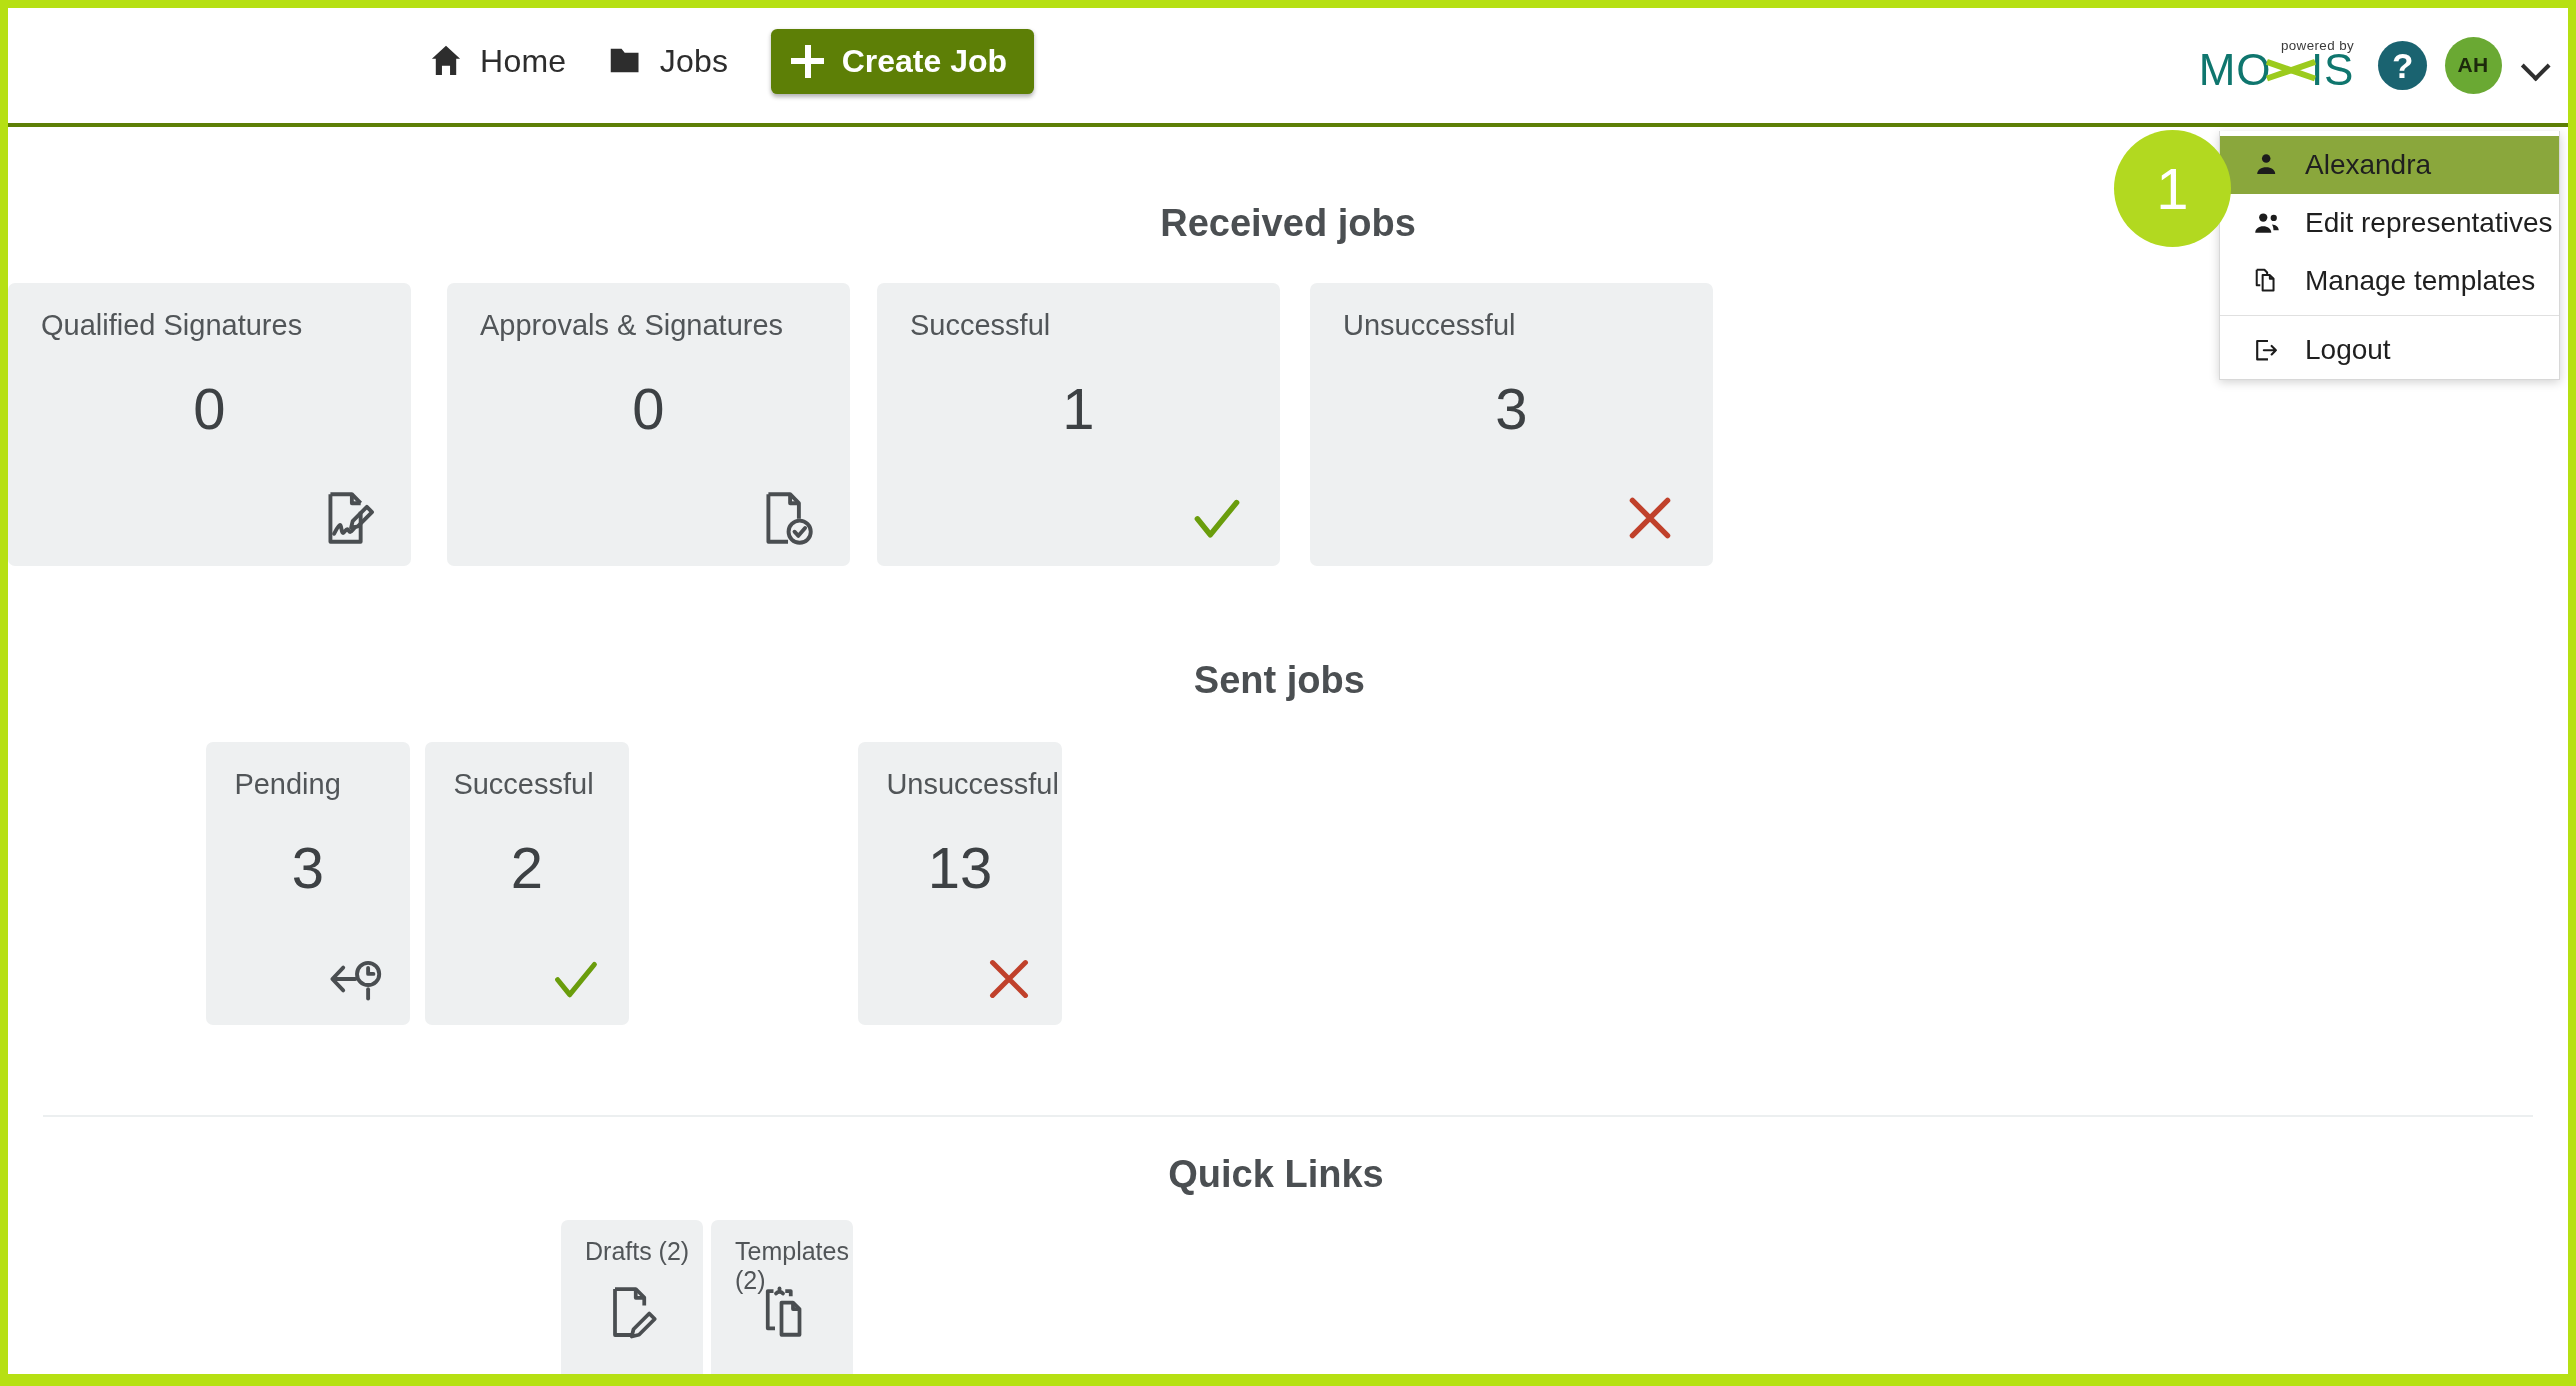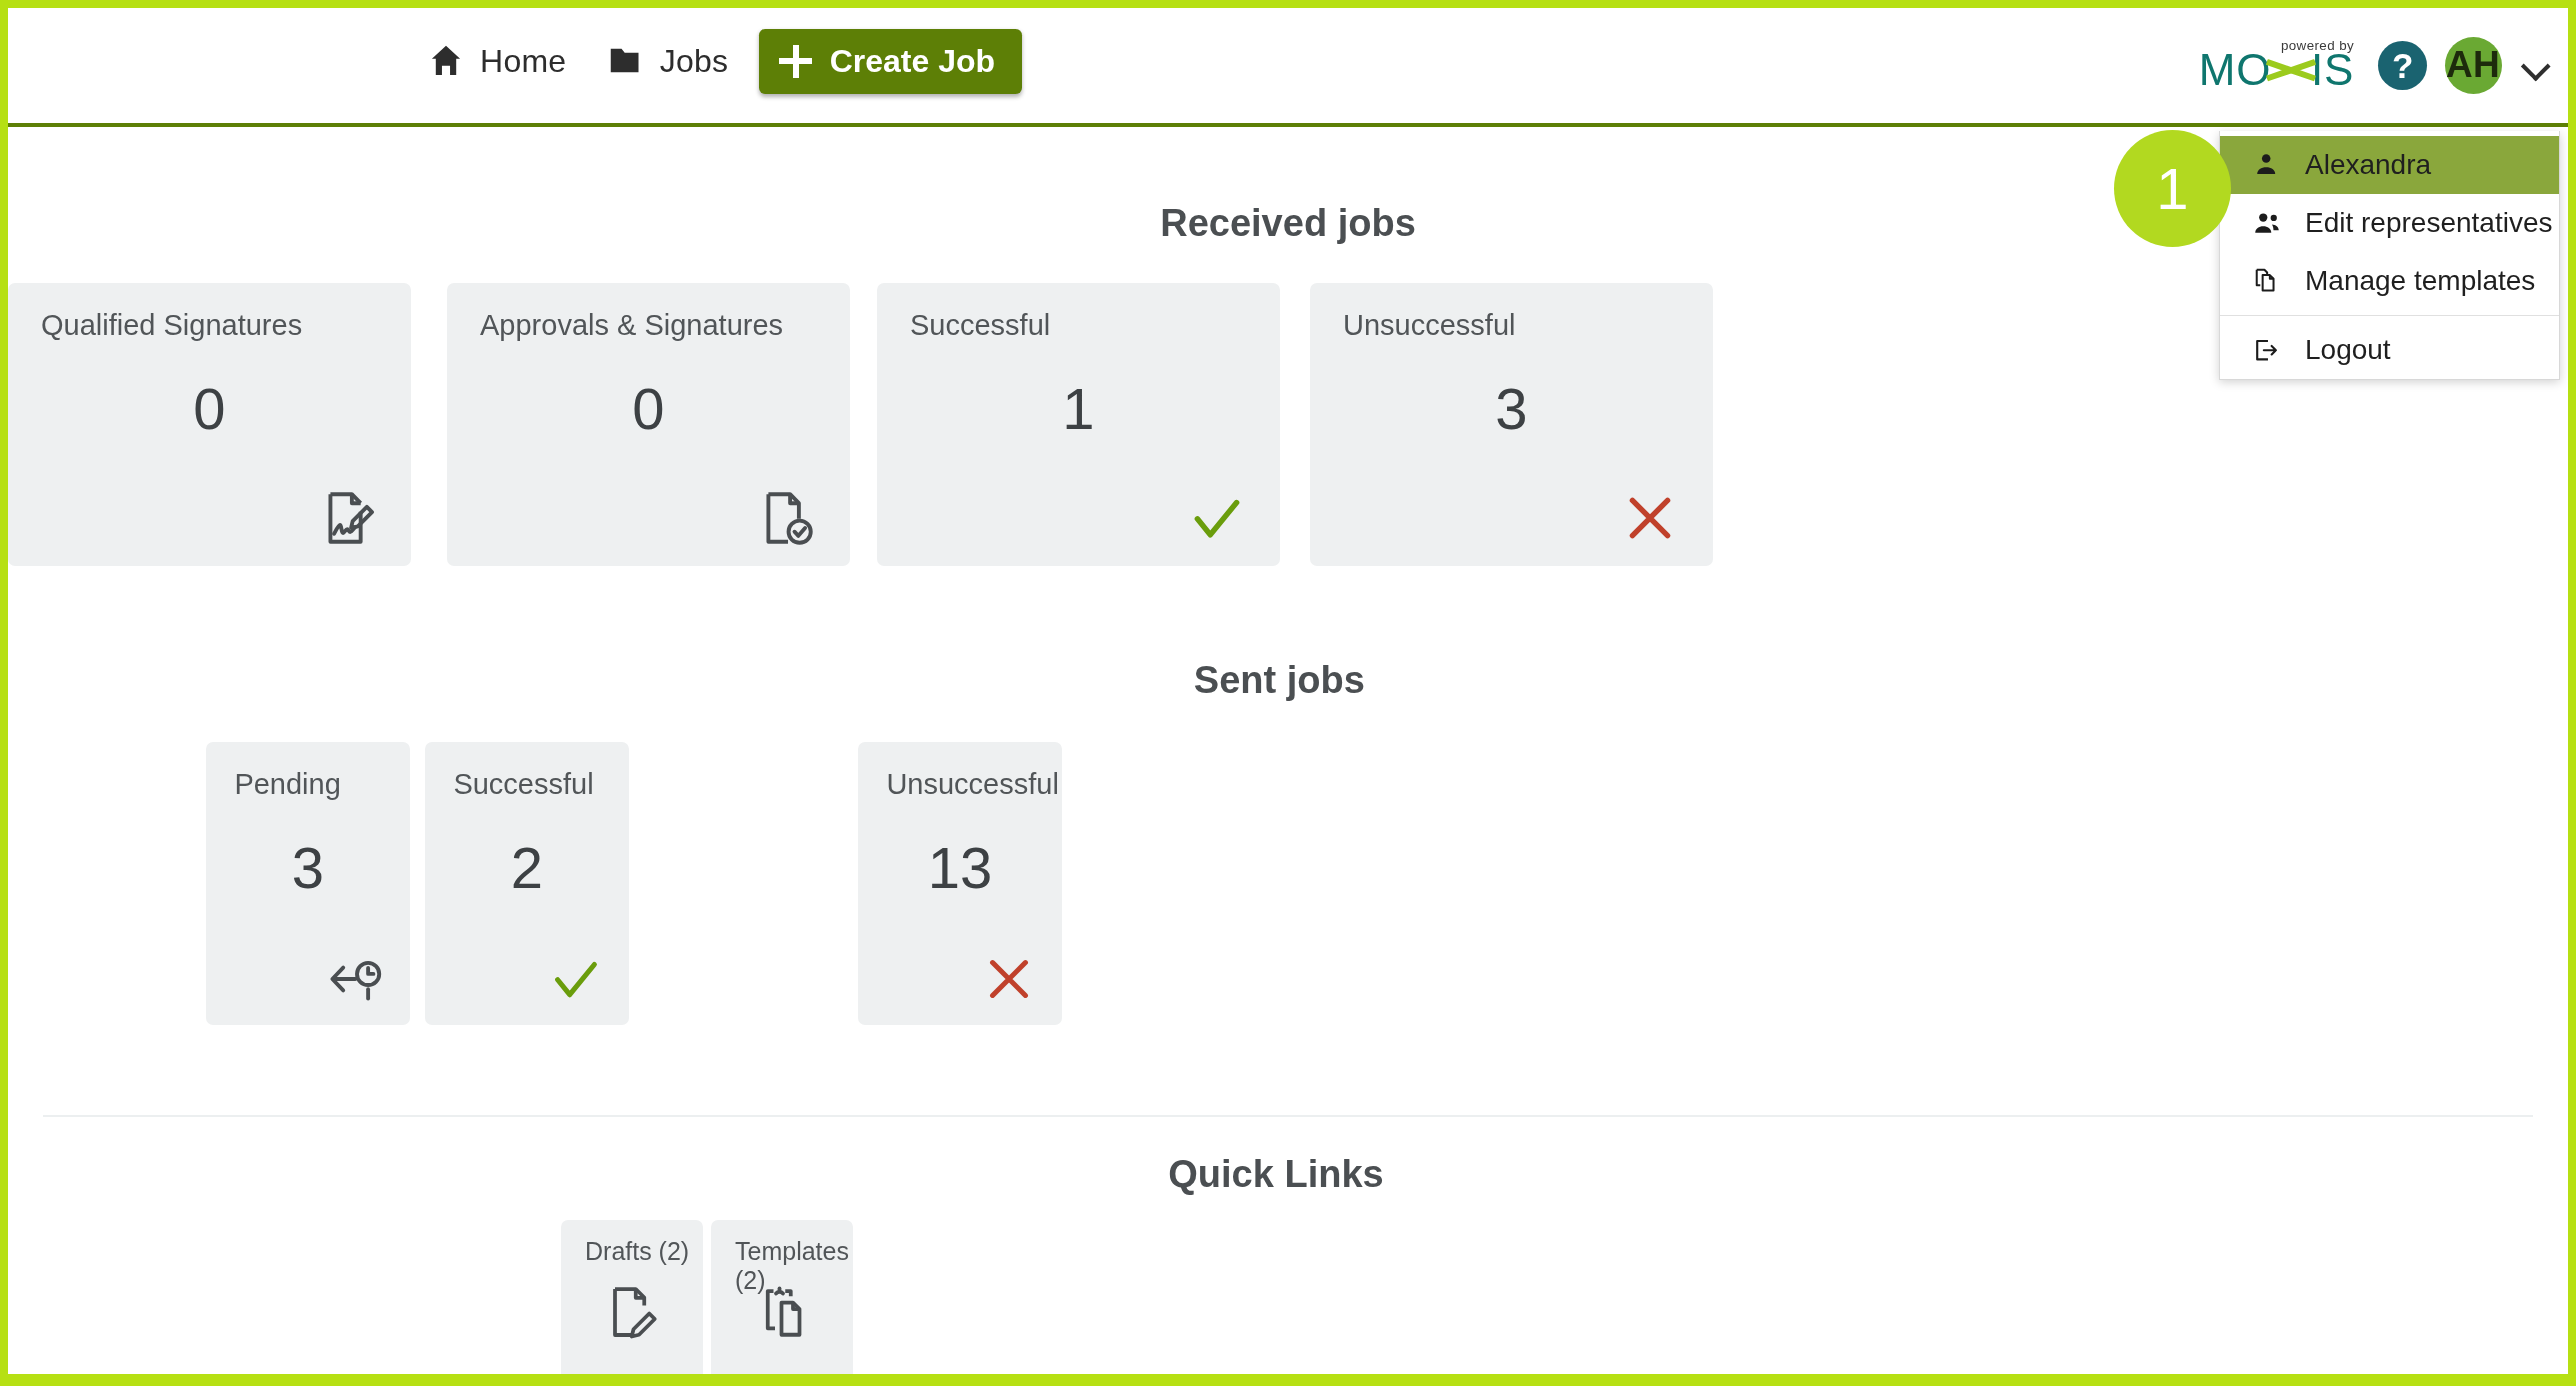--- a/index.html
+++ b/index.html
@@ -66,21 +66,21 @@
   .create-job-btn {
     display: flex;
     align-items: center;
     gap: 17.4px;
     background: #5d7f06;
     color: #ffffff;
     border: none;
     border-radius: 6.3px;
     height: 65px;
     padding: 0 27px 0 20.5px;
-    margin-left: 10px;
+    margin-left: 22px;
     cursor: pointer;
     box-shadow: 0 2.4px 4.7px rgba(0,0,0,.30);
     font-family: "Liberation Sans", sans-serif;
   }
   .create-job-btn .cj-label {
     font-size: 32px;
     font-weight: bold;
     white-space: nowrap;
   }
   .plus-ico {
@@ -163,21 +163,21 @@
     line-height: 1;
   }
   .avatar {
     width: 57px; height: 57px;
     border-radius: 50%;
     background: #6aa933;
     color: #1d2a0c;
     display: flex;
     align-items: center;
     justify-content: center;
-    font-size: 37px;
+    font-size: 21px;
     font-weight: bold;
     letter-spacing: 0.4px;
     cursor: pointer;
     margin-right: 20.5px;
   }
   .caret {
     width: 27px; height: 27px;
     position: relative;
     cursor: pointer;
     margin-right: 8px;

